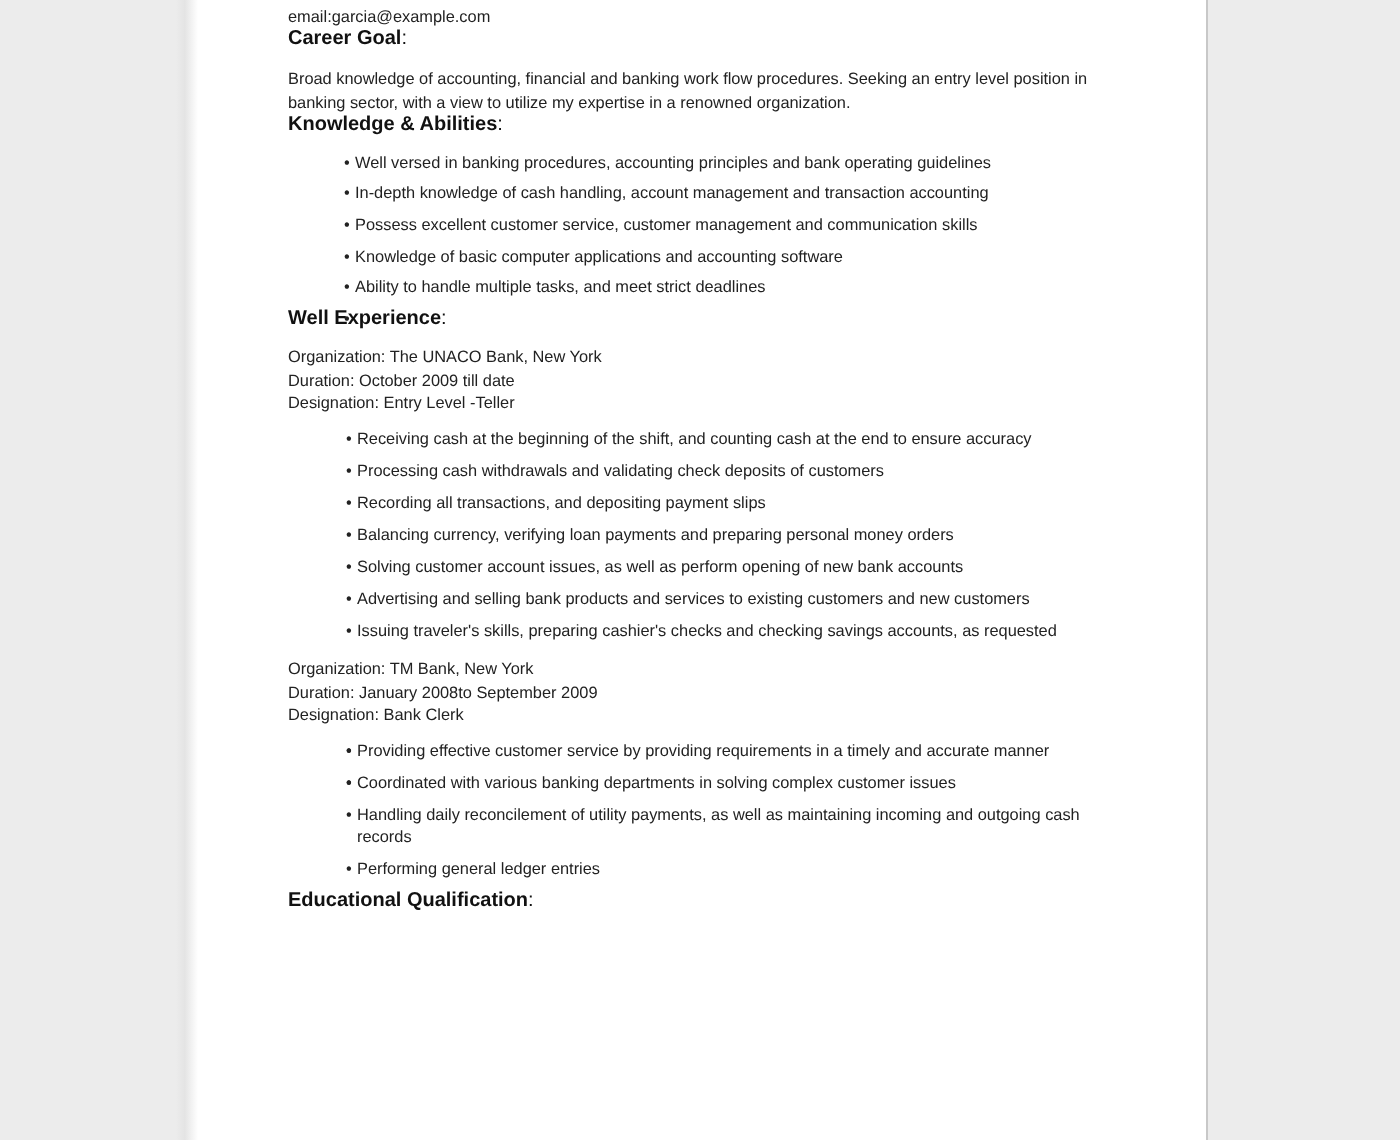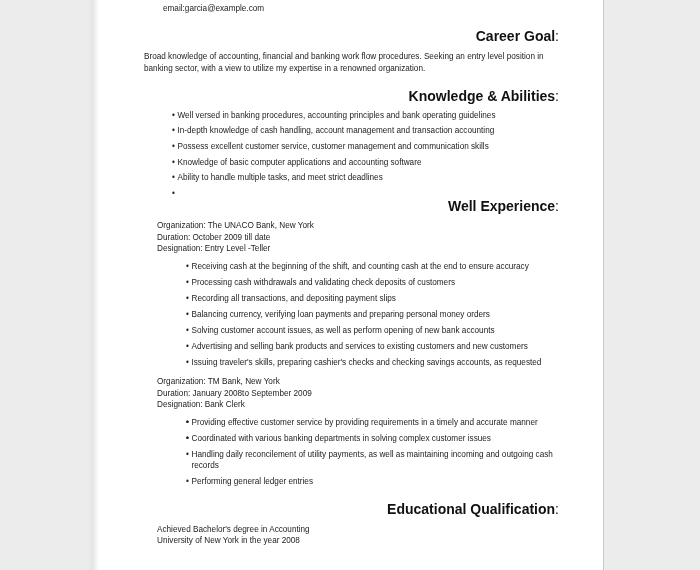--- a/index.html
+++ b/index.html
@@ -40,49 +40,46 @@
     position: absolute;
     left: 45px;
     top: 0px;
     width: 415px;
   }
   .contact {
     padding-top: 3px;
     font-size: 8.2px;
     line-height: 11.4px;
     color: #222222;
-    margin-left: 19px;
   }
   .heading {
-    font-size: 14px;
+    font-size: 10px;
     font-weight: bold;
     color: #111111;
-    margin-top: 17px;
+    margin-top: 0;
     margin-bottom: 0;
     line-height: 11.6px;
-    text-align: right;
   }
   .heading .colon {
     font-weight: normal;
   }
   .para {
     margin-top: 8px;
     font-size: 8.2px;
     line-height: 11.6px;
     color: #222222;
     max-width: 400px;
   }
   .blockline {
     font-size: 8.2px;
     line-height: 11.5px;
     color: #222222;
   }
   .block {
     margin-top: 8px;
-    margin-left: 13px;
   }
   ul.bullets {
     list-style: none;
     margin: 0;
     padding: 0;
   }
   ul.bullets.knowledge {
     margin-top: 7px;
     padding-left: 28px;
   }
@@ -159,20 +156,16 @@
           <li><span class="bullet-dot">•</span></li>
           <li><span class="bullet-dot">•</span><span>Providing effective customer service by providing requirements in a timely and accurate manner</span></li>
           <li><span class="bullet-dot">•</span></li>
           <li><span class="bullet-dot">•</span><span>Coordinated with various banking departments in solving complex customer issues</span></li>
           <li><span class="bullet-dot">•</span><span>Handling daily reconcilement of utility payments, as well as maintaining incoming and outgoing cash records</span></li>
           <li><span class="bullet-dot">•</span><span>Performing general ledger entries</span></li>
         </ul>
       </div>
 
       <div class="heading"><span>Educational Qualification</span><span class="colon">:</span></div>
-      <div class="block">
-        <div class="blockline">Achieved Bachelor's degree in Accounting</div>
-        <div class="blockline">University of New York in the year 2008</div>
-      </div>
 
     </div>
   </div>
 </div>
 
 </body></html>

